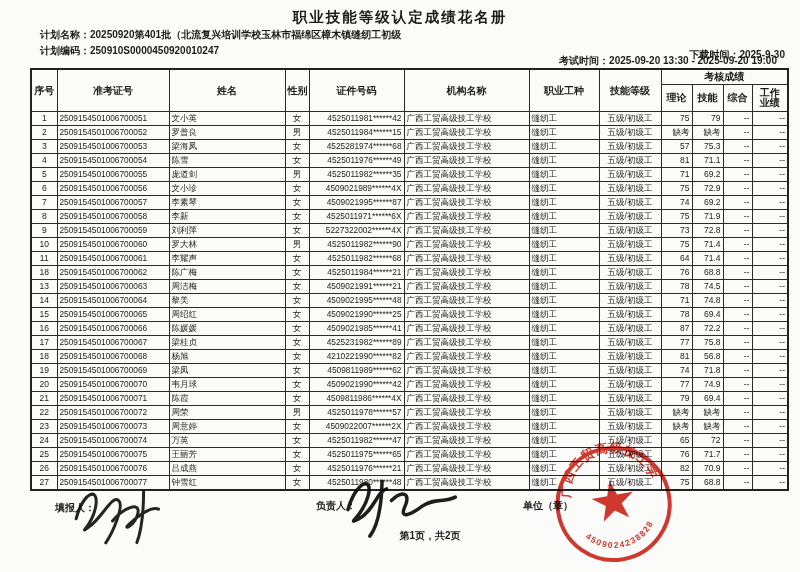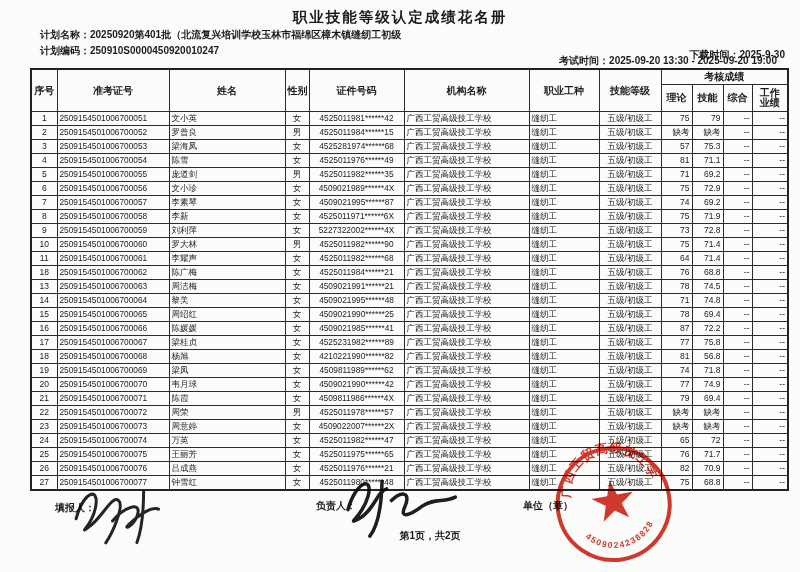--- a/index.html
+++ b/index.html
@@ -40,21 +40,21 @@
     text-align:center;font-weight:700;font-size:10px;
     background:#fbfbf9;
   }
   thead tr.h1 th{height:14px;}
   thead tr.h2 th{height:27px;line-height:10px;}
   tbody td{height:13.9px;line-height:13px;font-weight:500;}
   .c-seq{text-align:center;}
   .c-ticket{text-align:left;padding-left:3px;font-size:8.3px;}
   .c-name{text-align:left;padding-left:3px;}
   .c-gender{text-align:center;}
-  .c-id{text-align:center;padding-left:3px;font-size:8.3px;}
+  .c-id{text-align:right;padding-left:3px;font-size:8.3px;}
   .c-org{text-align:left;padding-left:3px;}
   .c-occupation{text-align:left;padding-left:3px;}
   .c-level{text-align:center;}
   .c-theory,.c-skill,.c-comprehensive,.c-work{text-align:right;padding-right:3px;}
 
   .footer-label{position:absolute;font-size:10px;font-weight:600;white-space:nowrap;}
   .lbl-preparer{left:55px;top:501px;}
   .lbl-responsible{left:316px;top:499px;}
   .lbl-unit{left:523px;top:499px;}
   .page-indicator{position:absolute;left:350px;top:529px;width:160px;text-align:center;font-size:10px;font-weight:600;}

